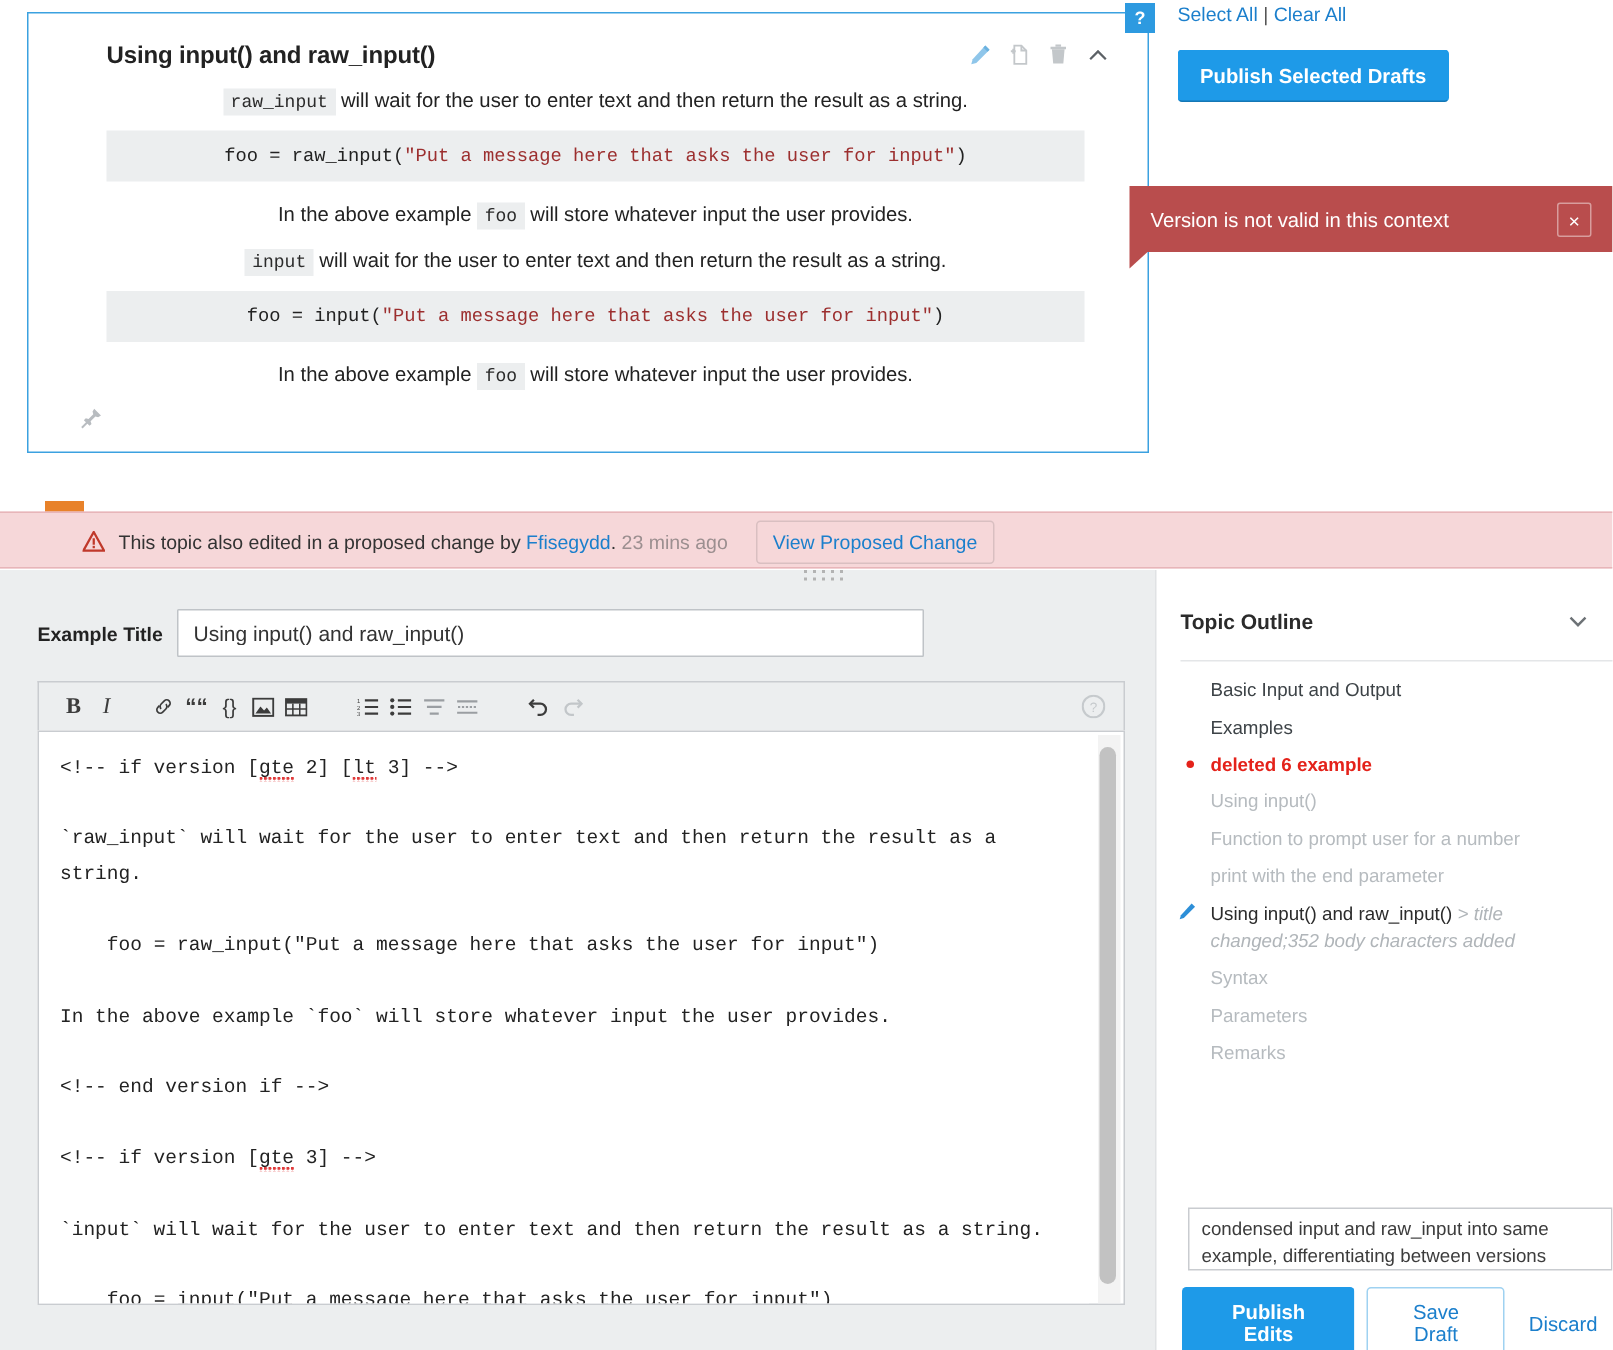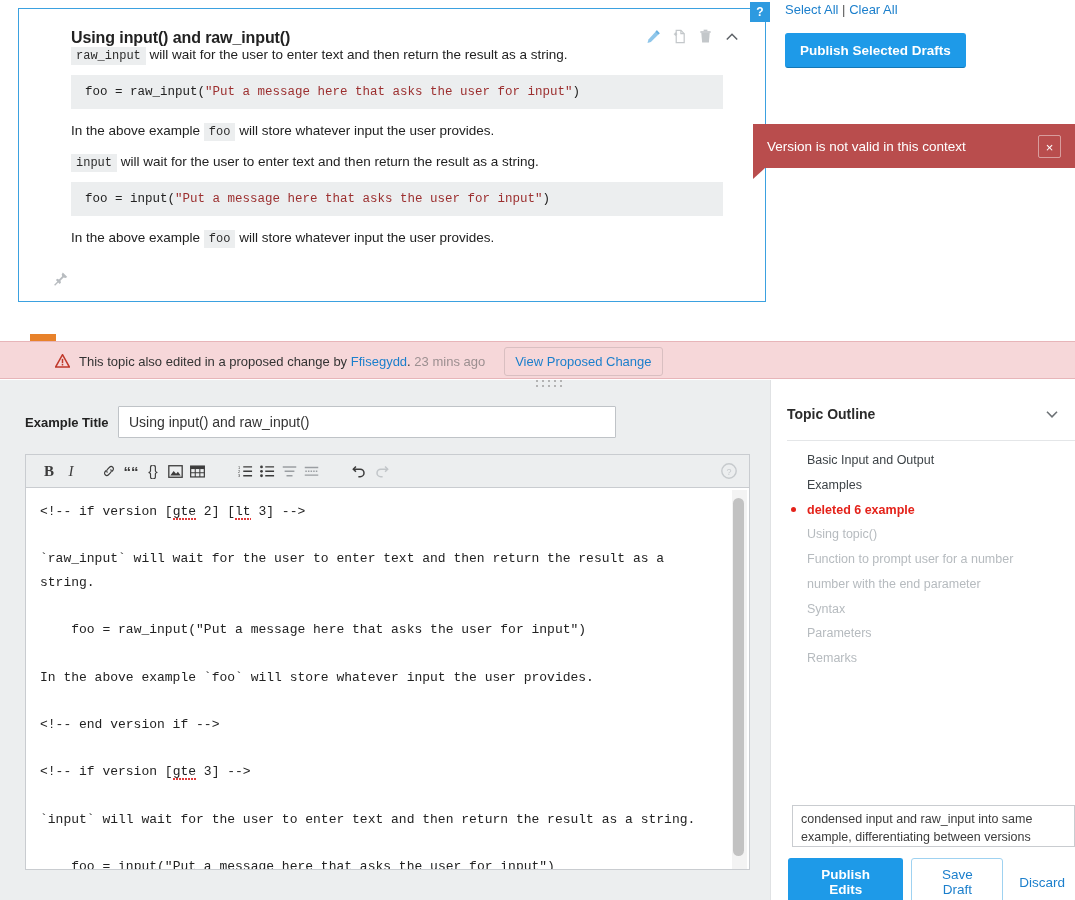--- a/index.html
+++ b/index.html
@@ -24,21 +24,21 @@
     position:absolute;left:750px;top:2px;width:20px;height:20px;
     background:#2d9ae0;color:#fff;font-size:12px;font-weight:bold;
     text-align:center;line-height:20px;z-index:6;
   }
   #card-title{
     position:absolute;left:52px;top:20px;
     font-size:16px;font-weight:bold;color:#222;letter-spacing:-0.1px;
   }
   #card-icons{position:absolute;right:26px;top:20px;display:flex;gap:11px;align-items:center;}
   .cicon{width:15px;height:16px;display:block;}
-  #card-body{position:absolute;left:52px;top:36px;width:652px;}
+  #card-body{position:absolute;left:52px;top:48px;width:652px;text-align:center;}
   .pline{font-size:13.5px;color:#222;line-height:1.45;margin:0 0 10px 0;}
   code.ic{
     background:#eceeef;color:#2b2b2b;padding:2px 5px;font-size:12px;
     font-family:"Liberation Mono", monospace;border-radius:0;
   }
   pre.cb{
     background:#eceeef;margin:0 0 12px 0;padding:10px 14px;
     font-family:"Liberation Mono", monospace;font-size:12.5px;
     color:#222;white-space:pre;overflow:hidden;
   }
@@ -414,23 +414,26 @@
         <svg viewBox="0 0 16 16" width="16" height="16">
             <path d="M3 5.8 8 10.8 13 5.8" fill="none" stroke="#6d7276" stroke-width="1.6"></path>
           </svg>
       </span>
     </div>
     <div id="outline-rule"></div>
     <div id="outline-list">
         <div class="ol-item"><span class="ol-bold">Basic Input and Output</span></div>
         <div class="ol-item"><span class="ol-bold">Examples</span></div>
         <div class="ol-item"><span class="ol-dot"></span><span class="ol-deleted">deleted 6 example</span></div>
-        <div class="ol-item"><span class="ol-muted">Using topic()</span></div>
+        <div class="ol-item"><span class="ol-muted">Using input()</span></div>
         <div class="ol-item"><span class="ol-muted">Function to prompt user for a number</span></div>
-        <div class="ol-item"><span class="ol-muted">number with the end parameter</span></div>
+        <div class="ol-item"><span class="ol-muted">print with the end parameter</span></div>
+        <div class="ol-item"><span class="ol-pencil"><svg viewBox="0 0 16 16" width="13" height="13">
+              <path d="M11.6 1.6 14.4 4.4 5.2 13.6 1.8 14.6 2.8 11.2Z" fill="#2d8fd8"></path>
+            </svg></span><span class="ol-changed">Using input() and raw_input()</span><span class="ol-meta"> &gt; title changed;352 body characters added</span></div>
         <div class="ol-item"><span class="ol-muted">Syntax</span></div>
         <div class="ol-item"><span class="ol-muted">Parameters</span></div>
         <div class="ol-item"><span class="ol-muted">Remarks</span></div>
       </div>
   </div>
 </div>
 
 <textarea id="summary-box" placeholder="Edit summary" style="">condensed input and raw_input into same example, differentiating between versions inline.</textarea>
 <div id="bottom-btns">
   <button id="publish-edits-btn">Publish Edits</button>

